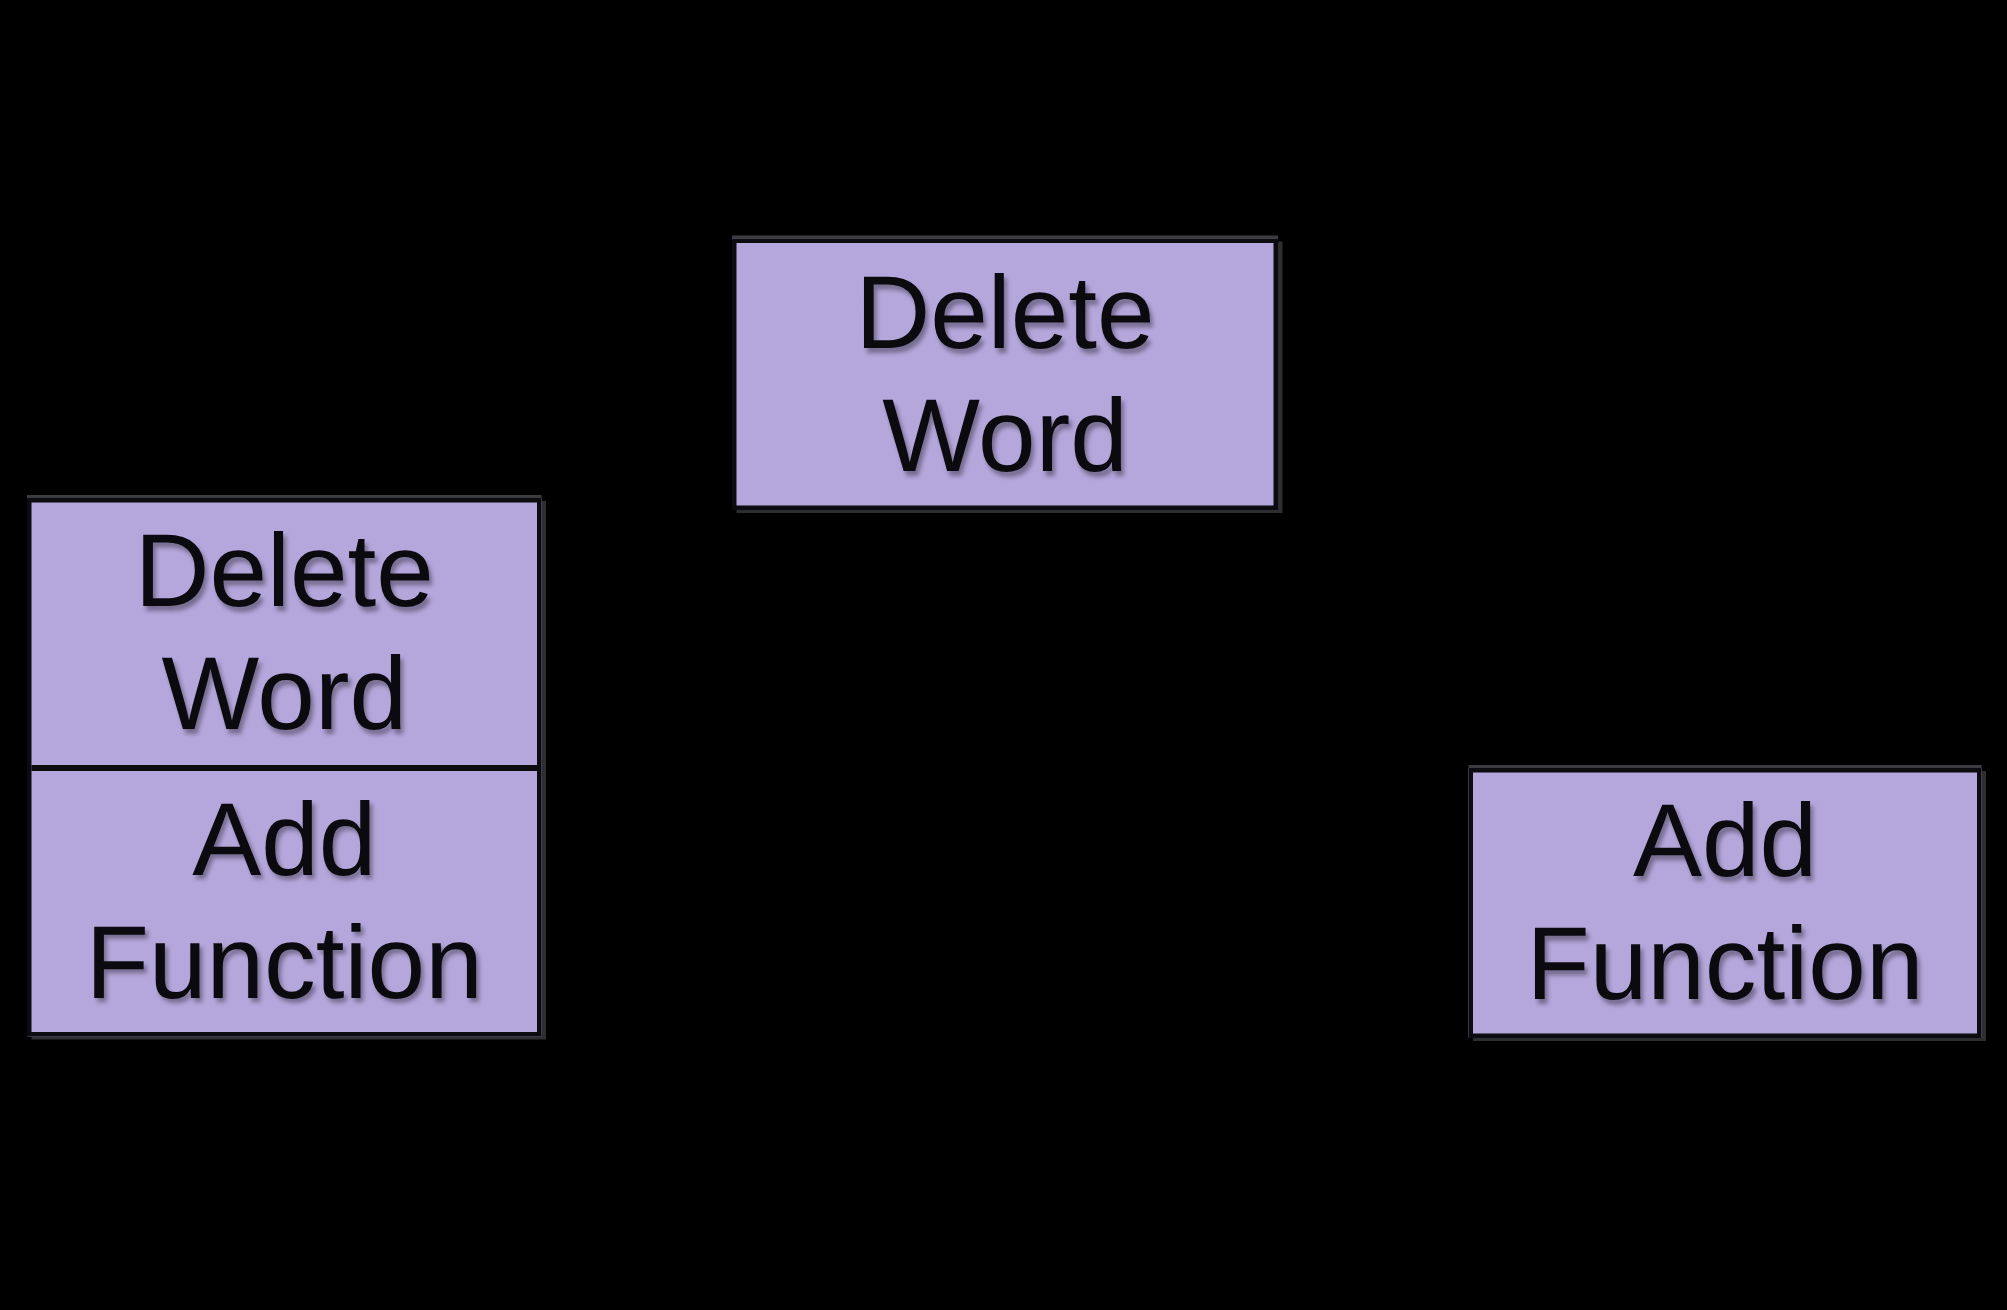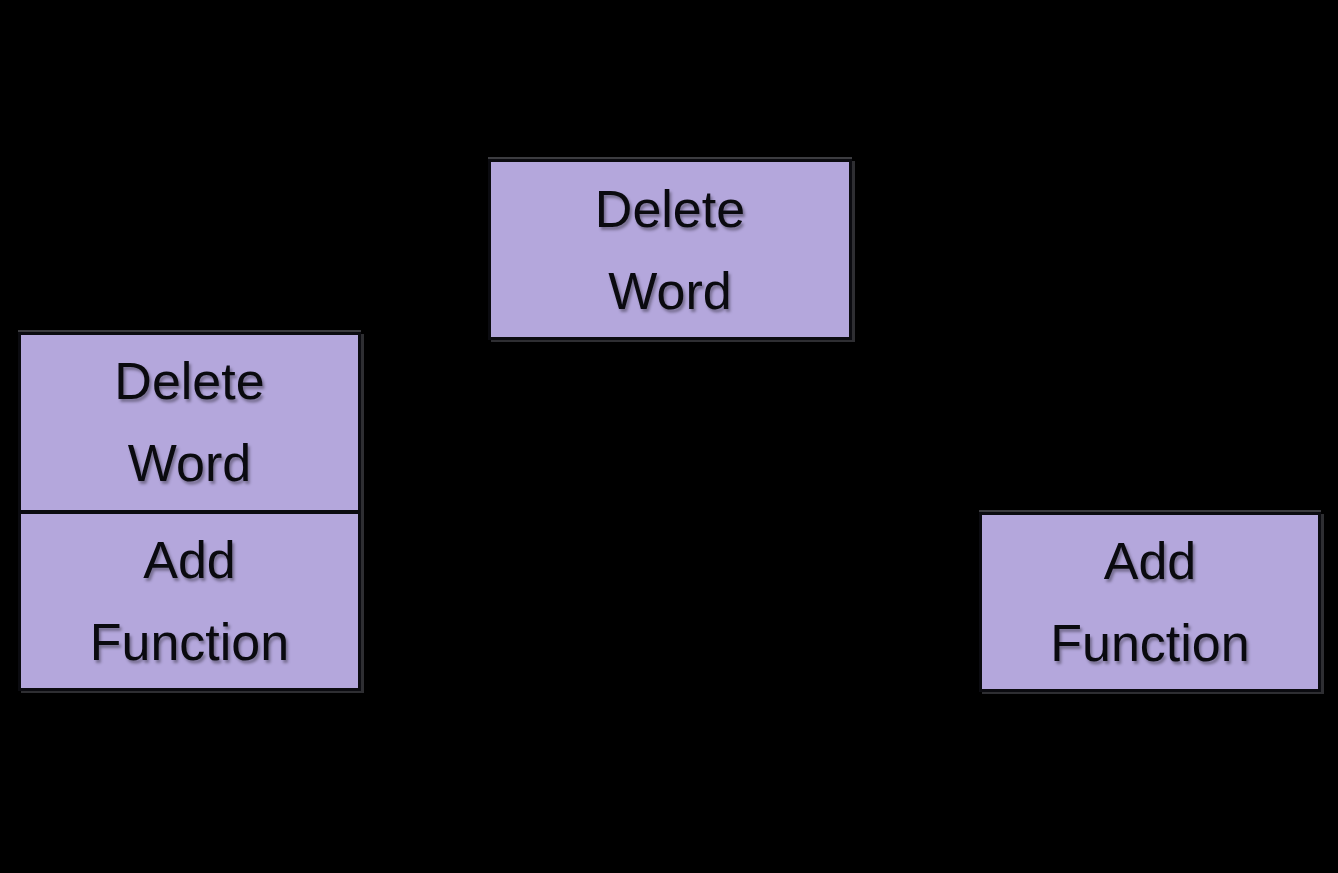--- a/index.html
+++ b/index.html
@@ -50,21 +50,21 @@
     align-items: center;
     justify-content: center;
   }
   .divider {
     height: 4px;
     width: 100%;
     background: var(--node-border);
     flex: 0 0 auto;
   }
   .label-line {
-    font-size: 52px;
+    font-size: 69px;
     line-height: 82px;
     color: var(--text);
     text-align: center;
     white-space: nowrap;
     text-shadow: 2px 3px 3px rgba(0,0,0,0.35);
   }
   
   #node-top     { left: 488px; top: 159px; width: 364px; height: 181px; }
   #group-left   { left: 18px;  top: 332px; width: 343px; height: 359px; }
   #node-right   { left: 979px; top: 512px; width: 342px; height: 180px; }

